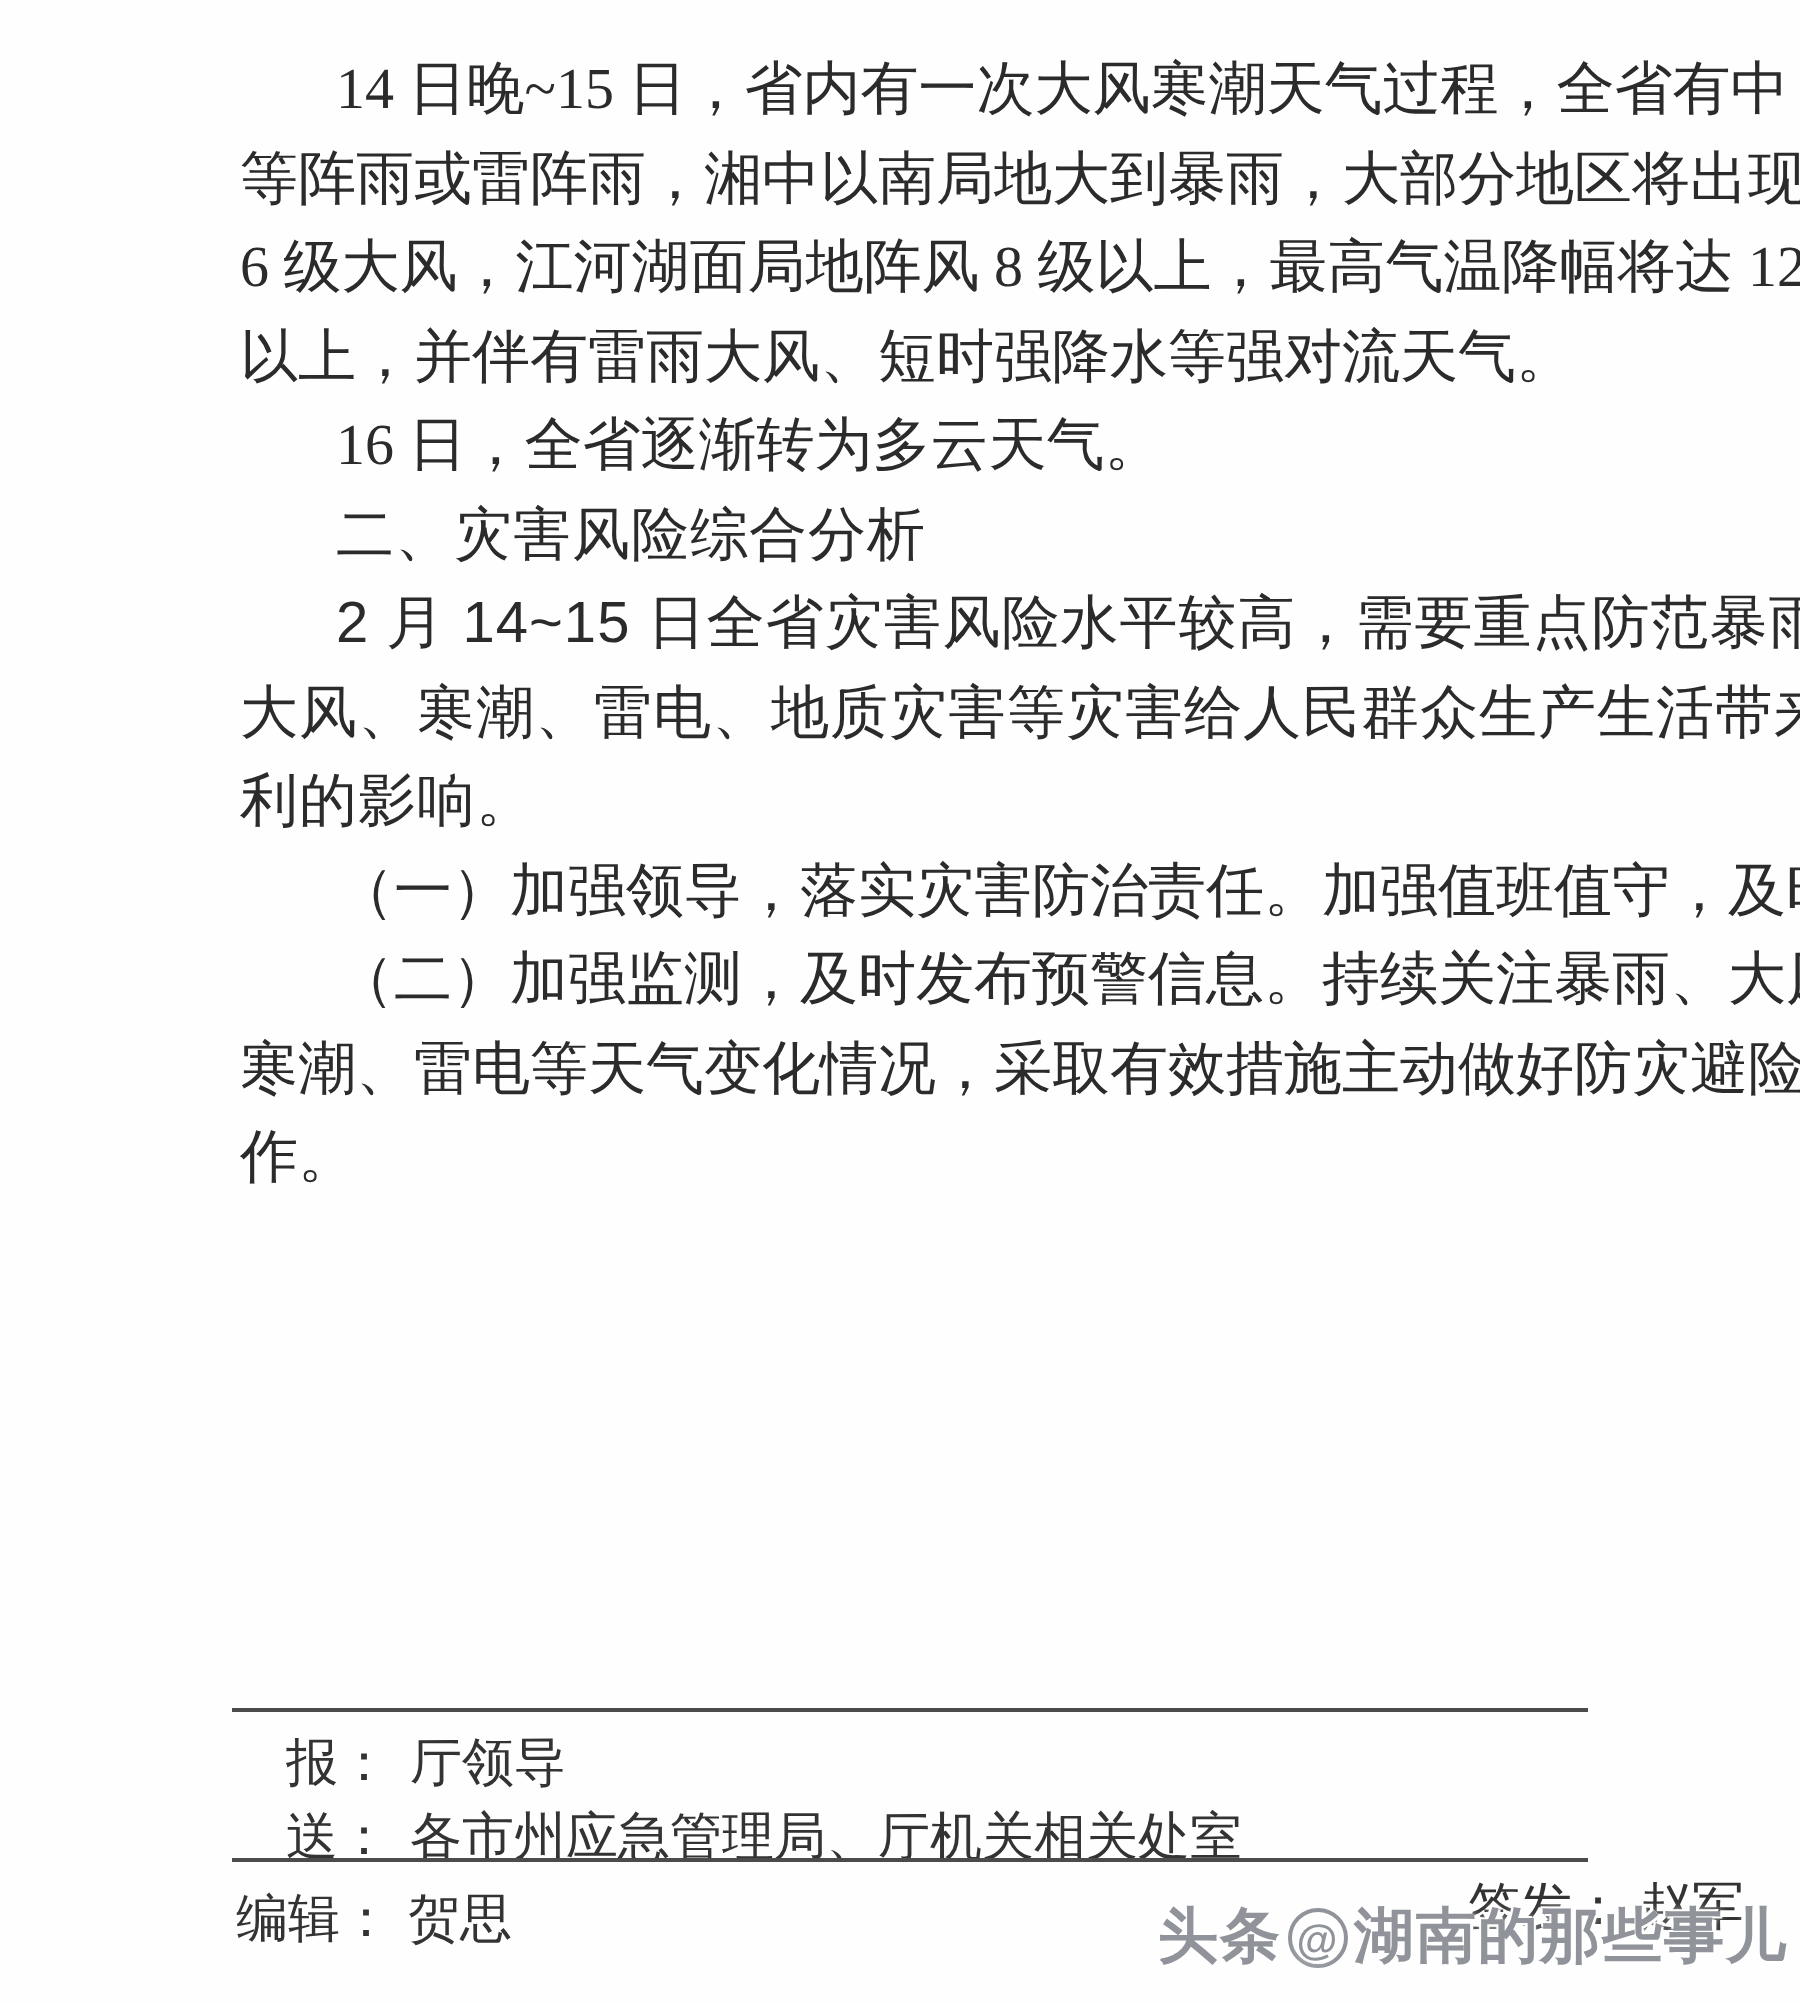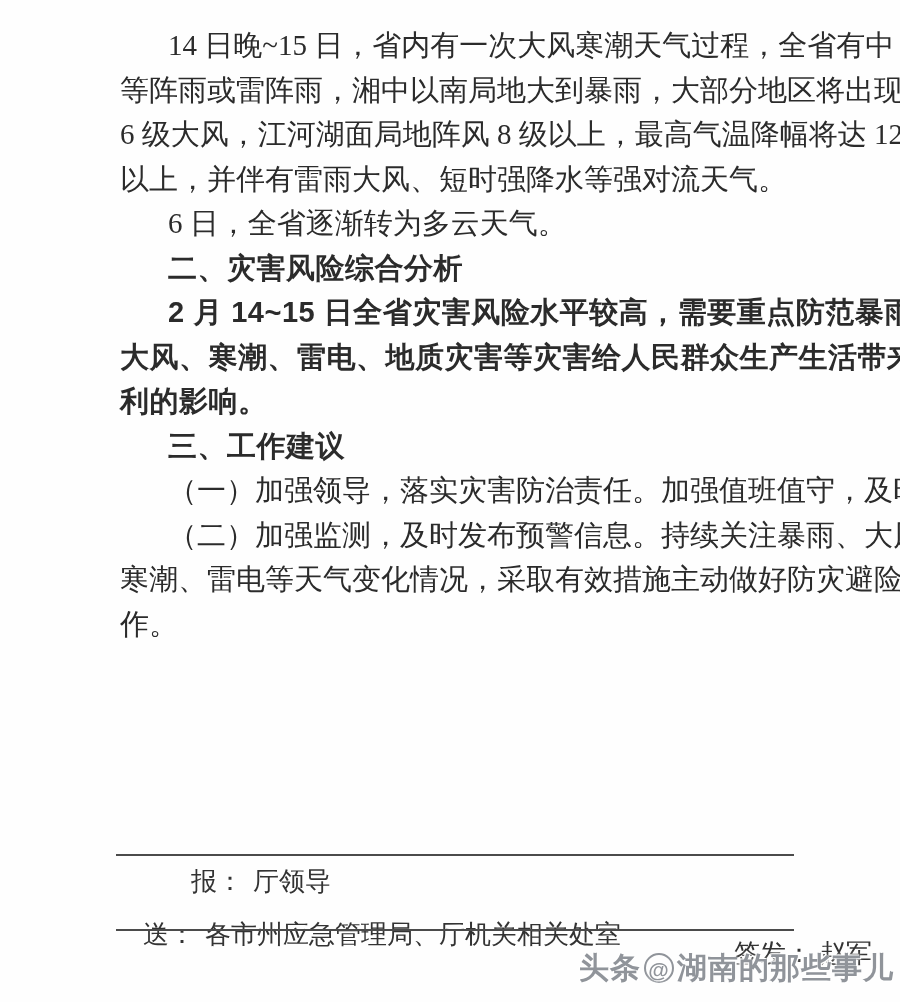--- a/index.html
+++ b/index.html
@@ -25,21 +25,21 @@
     top: 23px;
     width: 730px;
     font-size: 29px;
     line-height: 44.5px;
   }
   .para { margin: 0; }
   .line { white-space: nowrap; }
   .indent { padding-left: 48px; }
   .hei {
     font-family: "Liberation Sans", sans-serif;
-    font-weight: 700;
+    font-weight: 400;
     letter-spacing: 0.5px;
   }
   .kai { font-weight: 400; }
 
   
   .rule {
     position: absolute;
     left: 116px;
     width: 678px;
     height: 2px;
@@ -47,22 +47,22 @@
   }
   #rule-top { top: 854px; }
   #rule-bottom { top: 929px; }
   .dist-row {
     position: absolute;
     left: 143px;
     font-size: 26px;
     white-space: nowrap;
     color: #333333;
   }
-  #dist-report { top: 864px; margin-left: 48px; }
-  #dist-send { top: 901px; margin-top: 16px; }
+  #dist-report { top: 864px; }
+  #dist-send { top: 901px; }
   .dist-row .label { margin-right: 10px; }
 
   
   .sig {
     position: absolute;
     font-size: 26px;
     white-space: nowrap;
     color: #333333;
   }
   #sig-editor { left: 118px; top: 942px; }
@@ -105,36 +105,33 @@
   <div class="doc-body">
 
     <div class="para kai">
       <div class="line indent">14 日晚~15 日，省内有一次大风寒潮天气过程，全省有中</div>
       <div class="line">等阵雨或雷阵雨，湘中以南局地大到暴雨，大部分地区将出现 5~</div>
       <div class="line">6 级大风，江河湖面局地阵风 8 级以上，最高气温降幅将达 12℃</div>
       <div class="line">以上，并伴有雷雨大风、短时强降水等强对流天气。</div>
     </div>
 
     <div class="para kai">
-      <div class="line indent">6 日，全省逐渐转为多云天气。</div>
+      <div class="line indent">16 日，全省逐渐转为多云天气。</div>
     </div>
 
     <div class="para hei">
       <div class="line indent">二、灾害风险综合分析</div>
     </div>
 
     <div class="para hei">
       <div class="line indent">2 月 14~15 日全省灾害风险水平较高，需要重点防范暴雨、</div>
       <div class="line">大风、寒潮、雷电、地质灾害等灾害给人民群众生产生活带来不</div>
       <div class="line">利的影响。</div>
     </div>
 
-    <div class="para hei">
-      <div class="line indent">三、工作建议</div>
-    </div>
 
     <div class="para kai">
       <div class="line indent">（一）加强领导，落实灾害防治责任。加强值班值守，及时</div>
     </div>
 
     <div class="para kai">
       <div class="line indent">（二）加强监测，及时发布预警信息。持续关注暴雨、大风、</div>
       <div class="line">寒潮、雷电等天气变化情况，采取有效措施主动做好防灾避险工</div>
       <div class="line">作。</div>
     </div>
@@ -146,20 +143,23 @@
   <div class="dist-row" id="dist-report">
     <span class="label">报：</span><span>厅领导</span>
   </div>
 
   <div class="dist-row" id="dist-send">
     <span class="label">送：</span><span>各市州应急管理局、厅机关相关处室</span>
   </div>
 
   <div class="rule" id="rule-bottom"></div>
 
+  <div class="sig" id="sig-editor">
+    <span class="label">编辑：</span><span>贺思</span>
+  </div>
 
 
   <div class="sig" id="sig-issuer">
     <span class="label">签发：</span><span>赵军</span>
   </div>
 
   <div class="watermark">
     <span>头条</span><span class="at-circle">@</span><span>湖南的那些事儿</span>
   </div>
 

